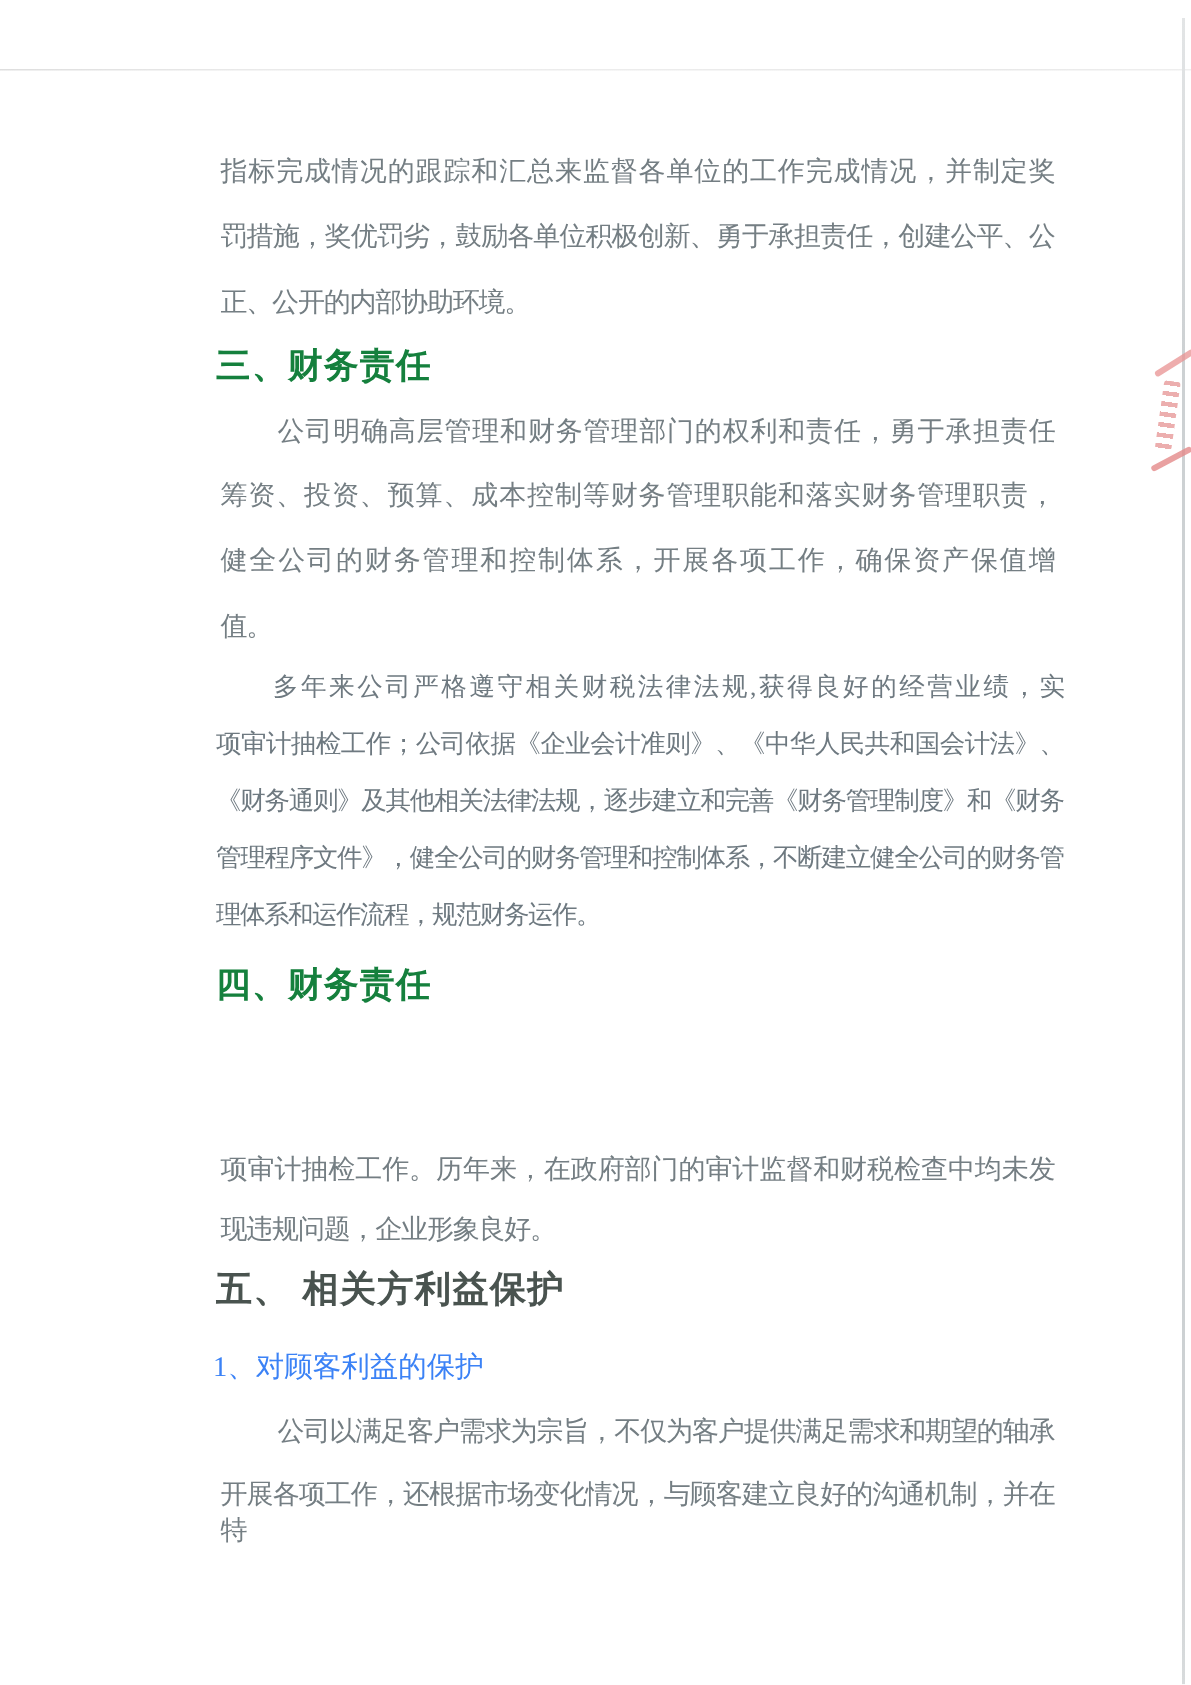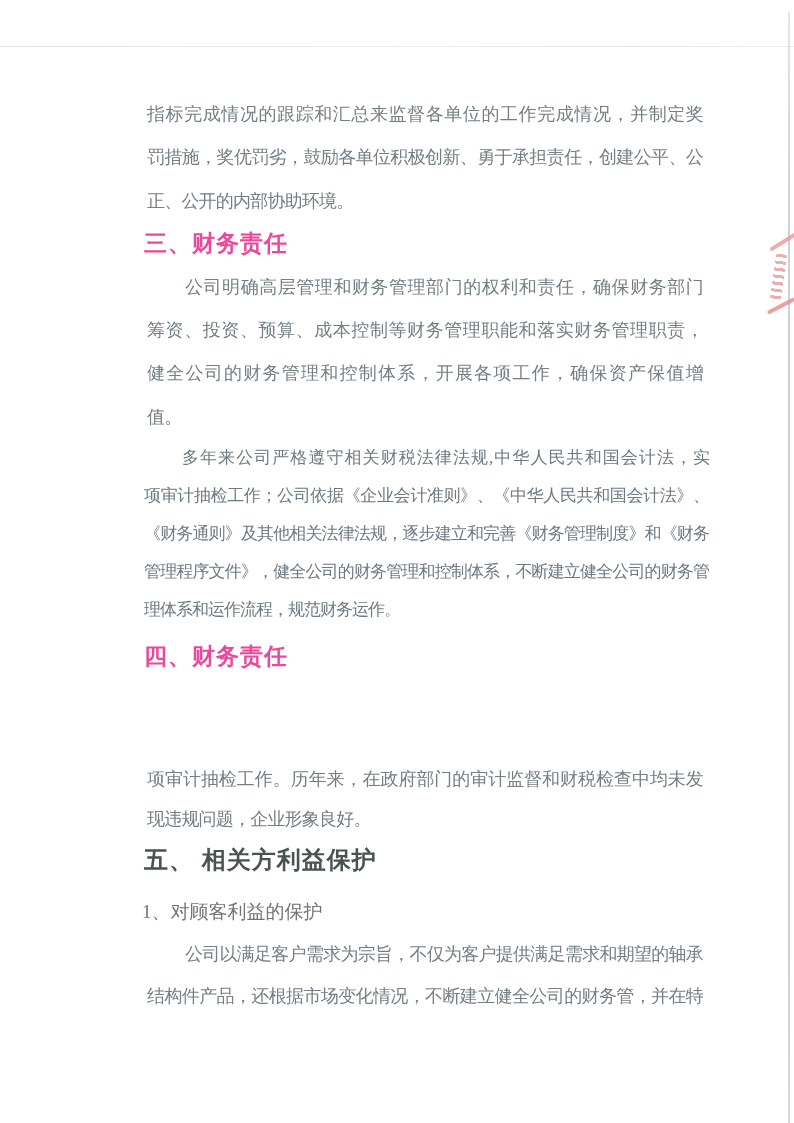--- a/index.html
+++ b/index.html
@@ -43,59 +43,59 @@
   .ln2{
     position:absolute;left:144px;width:565px;height:24px;line-height:24px;
     font-size:17px;letter-spacing:-1px;color:#6e7980;
     text-align:left;
   }
   .j{text-align:justify;text-align-last:justify;}
   .ind{text-indent:38px;}
   .hd{
     position:absolute;left:144px;width:600px;height:30px;line-height:30px;
     font-family:"Liberation Sans","DejaVu Sans",sans-serif;
-    font-weight:700;font-size:23px;letter-spacing:1px;color:#ec4899;
+    font-weight:700;font-size:23px;letter-spacing:1px;color:#15803d;
   }
   .hd5{font-size:24px;color:#49534f;}
   .sub{
     position:absolute;left:142px;width:500px;height:26px;line-height:26px;
-    font-size:19px;letter-spacing:0px;color:#737373;
+    font-size:19px;letter-spacing:0px;color:#3b82f6;
   }
 </style>
 </head>
 <body>
 
 <div class="page">
 
   <div class="edge-h"></div>
   <div class="edge-v"></div>
   <div class="stamp">
     <span class="s1"></span>
     <span class="s3"></span>
     <span class="s2"></span>
   </div>
 
   <div class="ln j" style="top:102px">指标完成情况的跟踪和汇总来监督各单位的工作完成情况，并制定奖</div>
   <div class="ln j" style="top:145px">罚措施，奖优罚劣，鼓励各单位积极创新、勇于承担责任，创建公平、公</div>
   <div class="ln" style="top:189px">正、公开的内部协助环境。</div>
 
   <div class="hd" style="top:228px">三、财务责任</div>
-  <div class="ln j ind" style="top:275px">公司明确高层管理和财务管理部门的权利和责任，确保财务部门</div>
+  <div class="ln j ind" style="top:275px">公司明确高层管理和财务管理部门的权利和责任，勇于承担责任</div>
   <div class="ln j" style="top:318px">筹资、投资、预算、成本控制等财务管理职能和落实财务管理职责，</div>
   <div class="ln j" style="top:361px">健全公司的财务管理和控制体系，开展各项工作，确保资产保值增</div>
   <div class="ln" style="top:405px">值。</div>
 
-  <div class="ln2 j ind" style="top:446px">多年来公司严格遵守相关财税法律法规,中华人民共和国会计法，实</div>
+  <div class="ln2 j ind" style="top:446px">多年来公司严格遵守相关财税法律法规,获得良好的经营业绩，实</div>
   <div class="ln2 j" style="top:484px">项审计抽检工作；公司依据《企业会计准则》、《中华人民共和国会计法》、</div>
   <div class="ln2 j" style="top:522px">《财务通则》及其他相关法律法规，逐步建立和完善《财务管理制度》和《财务</div>
   <div class="ln2 j" style="top:560px">管理程序文件》，健全公司的财务管理和控制体系，不断建立健全公司的财务管</div>
   <div class="ln2" style="top:598px">理体系和运作流程，规范财务运作。</div>
 
   <div class="hd" style="top:641px">四、财务责任</div>
   <div class="ln" style="top:807px">现违规问题，企业形象良好。</div>
   <div class="ln j" style="top:767px">项审计抽检工作。历年来，在政府部门的审计监督和财税检查中均未发</div>
 
   <div class="hd hd5" style="top:845px">五、 相关方利益保护</div>
   <div class="sub" style="top:899px">1、对顾客利益的保护</div>
   <div class="ln j ind" style="top:942px">公司以满足客户需求为宗旨，不仅为客户提供满足需求和期望的轴承</div>
-  <div class="ln j" style="top:984px">结构件产品，还根据市场变化情况，不断建立健全公司的财务管，并在特</div>
+  <div class="ln j" style="top:984px">开展各项工作，还根据市场变化情况，与顾客建立良好的沟通机制，并在特</div>
 
 </div>
 
 </body></html>

